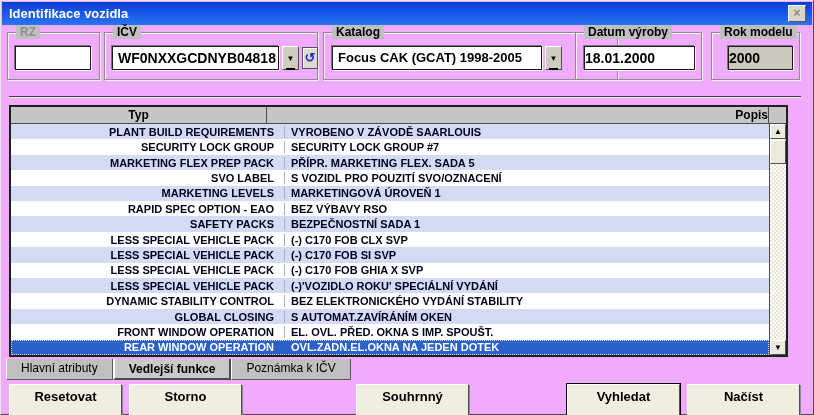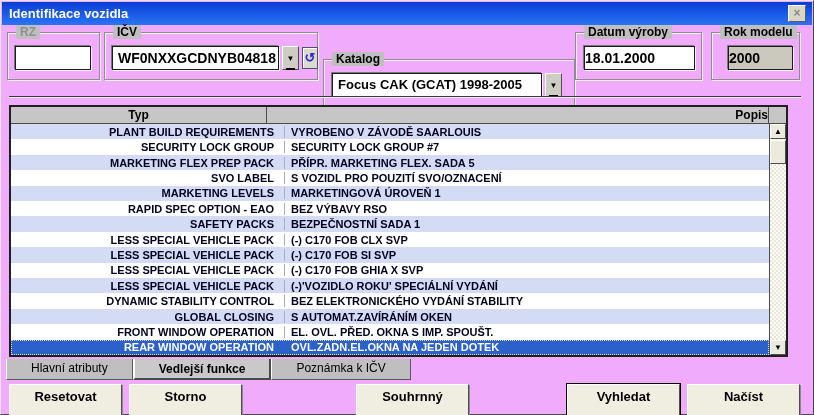--- a/index.html
+++ b/index.html
@@ -107,21 +107,21 @@
   .sb-thumb {
     height:24px; flex:none; background:#ece9dd; cursor:grab; margin-top:1px;
     border-top:1px solid #fff; border-left:1px solid #fff;
     border-right:1px solid #4f4f4f; border-bottom:1px solid #4f4f4f;
   }
   .sb-track { flex:1; }
 
   
   .tabs { position:absolute; left:5px; top:358px; height:21px; display:flex; }
   .tab {
-    padding:0 24px; font-size:12px; color:#000; line-height:19px; cursor:pointer;
+    padding:0 14px; font-size:12px; color:#000; line-height:19px; cursor:pointer;
     background:#bfbfbf;
     border-left:1px solid #fdfdfd; border-right:1px solid #5a5a5a; border-bottom:1px solid #5a5a5a;
   }
   .tab.active {
     font-weight:bold; background:#c9c9c9; line-height:20px;
     border-left:2px solid #fdfdfd; border-right:2px solid #4a4a4a; border-bottom:2px solid #4a4a4a;
   }
 
   
   .btn {
@@ -149,21 +149,21 @@
     <div class="field" style="left:7px; width:76px;"></div>
   </div>
 
   <div class="group" style="left:103px; width:214px;">
     <span class="group-label">IČV</span>
     <div class="field" style="left:7px; width:167px;">WF0NXXGCDNYB04818</div>
     <div class="mini-btn" style="left:177px;"><span class="drop-glyph">▼</span></div>
     <div class="hist-btn" style="left:197px;"><span>↺</span></div>
   </div>
 
-  <div class="group" style="left:322px; width:252px;margin-top:27px;">
+  <div class="group" style="left:322px; width:295px;">
     <span class="group-label">Katalog</span>
     <div class="field" style="left:8px; width:210px; font-size:13px;">Focus CAK (GCAT) 1998-2005</div>
     <div class="mini-btn" style="left:221px;"><span class="drop-glyph">▼</span></div>
   </div>
 
   <div class="group" style="left:574px; width:127px;">
     <span class="group-label">Datum výroby</span>
     <div class="field centered" style="left:8px; width:111px;">18.01.2000</div>
   </div>
 

